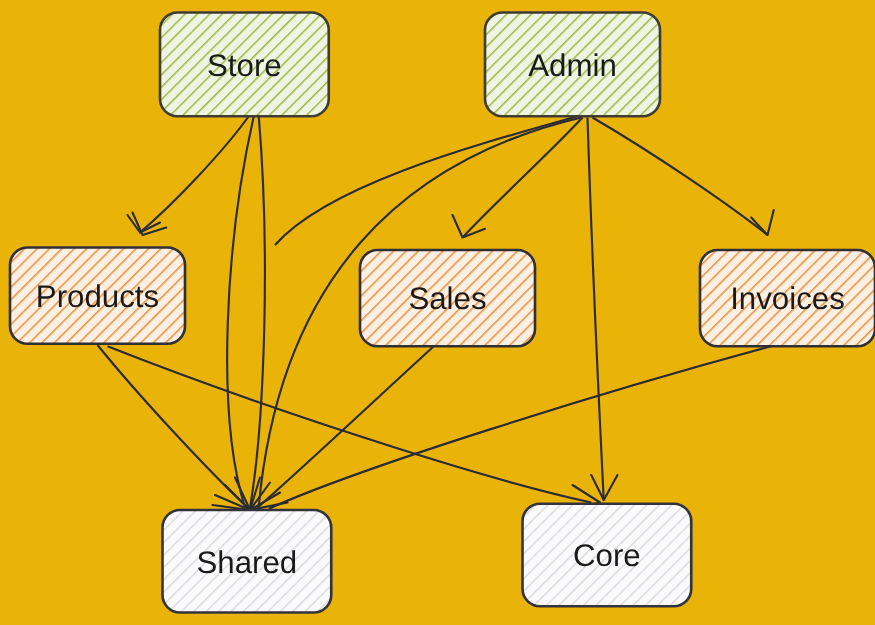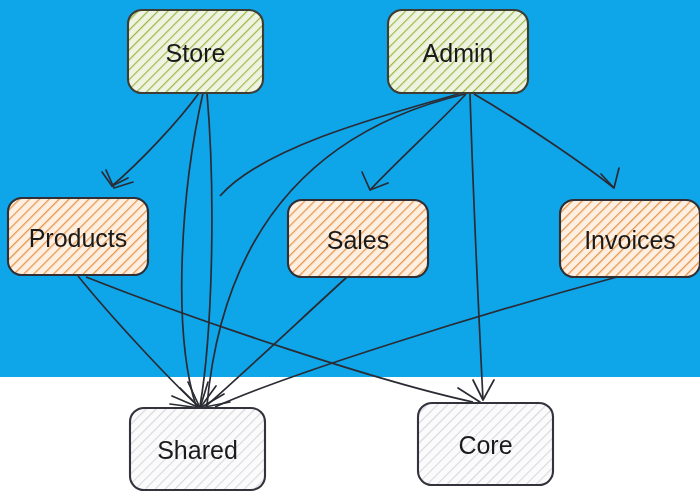--- a/index.html
+++ b/index.html
@@ -9,22 +9,22 @@
   }
   body {
     width: 700px;
     height: 500px;
     overflow: hidden;
     font-family: "Liberation Sans", sans-serif;
   }
   #diagram-root {
     position: relative;
     width: 700px;
-    height: 377px;
-    background: #0ea5e9;
+    height: 500px;
+    background: #eab308;
     text-decoration: underline;
   }
   #graph-svg {
     position: absolute;
     top: 0;
     left: 0;
     width: 700px;
     height: 500px;
     display: block;
   }

